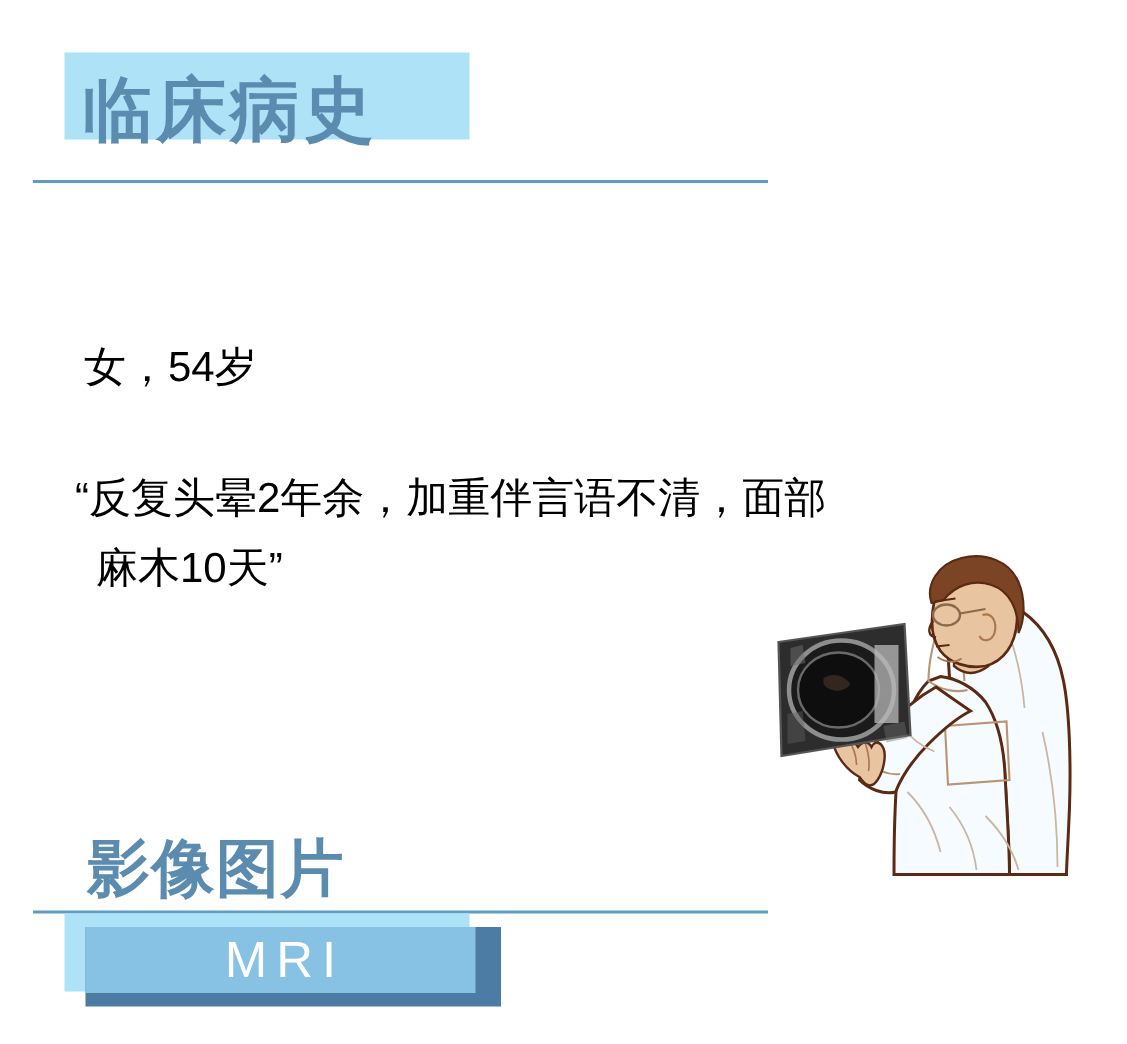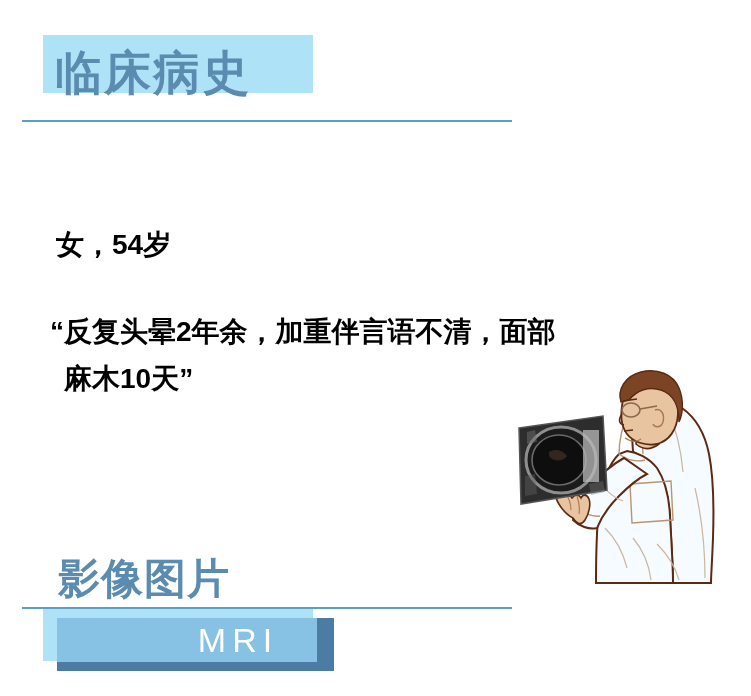--- a/index.html
+++ b/index.html
@@ -57,21 +57,21 @@
     position: absolute;
     left: 0;
     top: 220px;
     width: 751px;
   }
   .history-line {
     color: #000000;
     font-size: 28px;
     line-height: 34px;
     white-space: nowrap;
-    font-weight: 700;
+    font-weight: 400;
   }
   #patient-demographics {
     position: absolute;
     left: 56px;
     top: 8px;
   }
   #complaint-line-1 {
     position: absolute;
     left: 50px;
     top: 95px;
@@ -151,21 +151,20 @@
     height: 44px;
     display: flex;
     align-items: center;
     justify-content: center;
     color: #ffffff;
     font-size: 34px;
     font-weight: 400;
     letter-spacing: 6px;
     text-indent: 6px;
     line-height: 44px;
-    margin-left: 48px;
   }
 </style>
 </head>
 <body>
 
 <div id="clinical-history-section">
   <div id="clinical-title-backdrop"></div>
   <div id="clinical-title">临床病史</div>
   <div id="clinical-divider"></div>
 </div>

